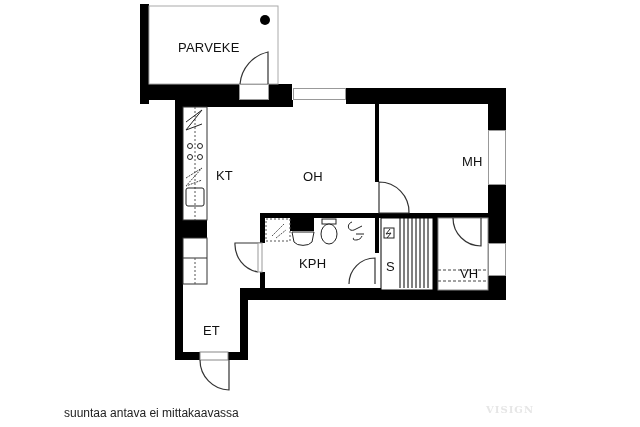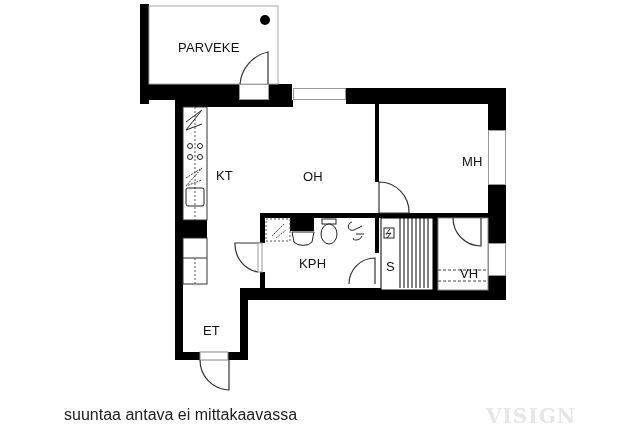--- a/index.html
+++ b/index.html
@@ -1,21 +1,21 @@
 <!DOCTYPE html>
 <html><head>
 <meta charset="utf-8">
 <style>
   html,body{margin:0;padding:0;background:#fff;}
   body{width:640px;height:427px;position:relative;overflow:hidden;font-family:"Liberation Sans",sans-serif;}
   .w{position:absolute;background:#000;}
   .lbl{position:absolute;font-size:13px;color:#111;font-family:"Liberation Sans",sans-serif;letter-spacing:0.2px;}
   .win{position:absolute;background:#fff;border:1px solid #999;box-sizing:border-box;}
-  .note{position:absolute;left:64px;top:406px;font-size:16px;color:#222;}
-  .mark{position:absolute;left:486px;top:404px;font-size:20px;color:#e6e6e6;font-family:"DejaVu Serif",serif;font-weight:bold;letter-spacing:1px;}
+  .note{position:absolute;left:64px;top:406px;font-size:12px;color:#222;}
+  .mark{position:absolute;left:486px;top:404px;font-size:10px;color:#e6e6e6;font-family:"DejaVu Serif",serif;font-weight:bold;letter-spacing:1px;}
   svg{position:absolute;left:0;top:0;}
 </style>
 </head>
 <body>
 
 <div>
 
   <div class="w" style="left:140px;top:4px;width:9px;height:100px;"></div>
   <div class="w" style="left:140px;top:84px;width:152px;height:16px;"></div>
   <div class="win" style="left:239px;top:84px;width:30px;height:16px;"></div>

